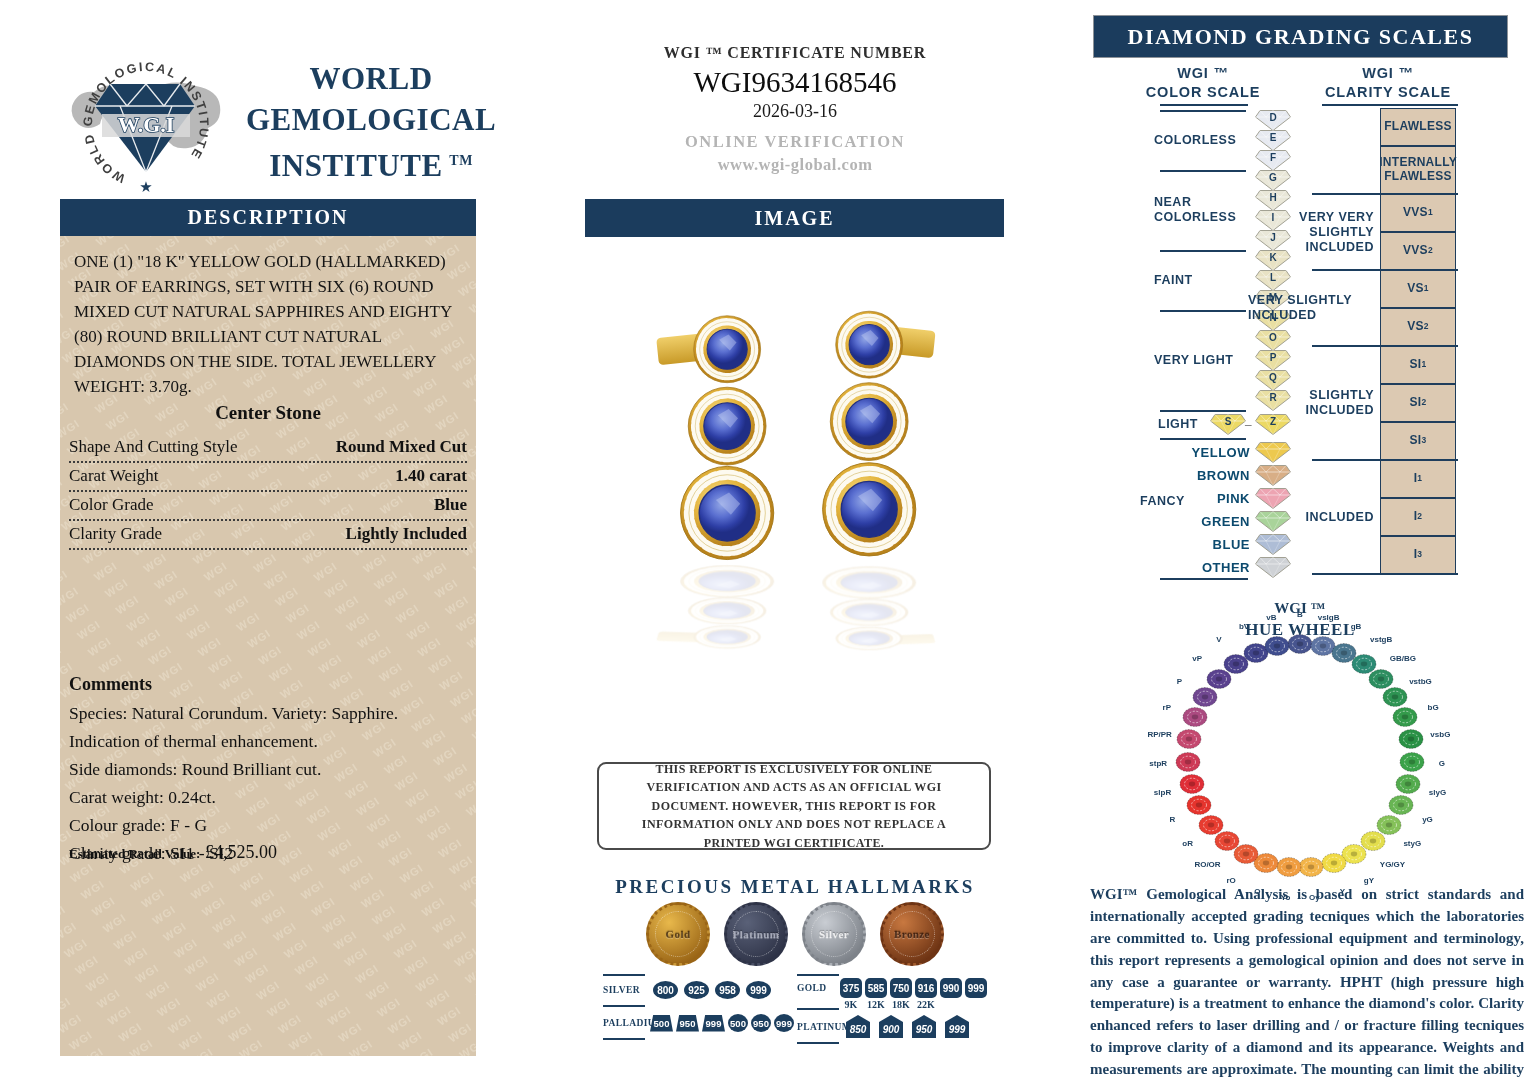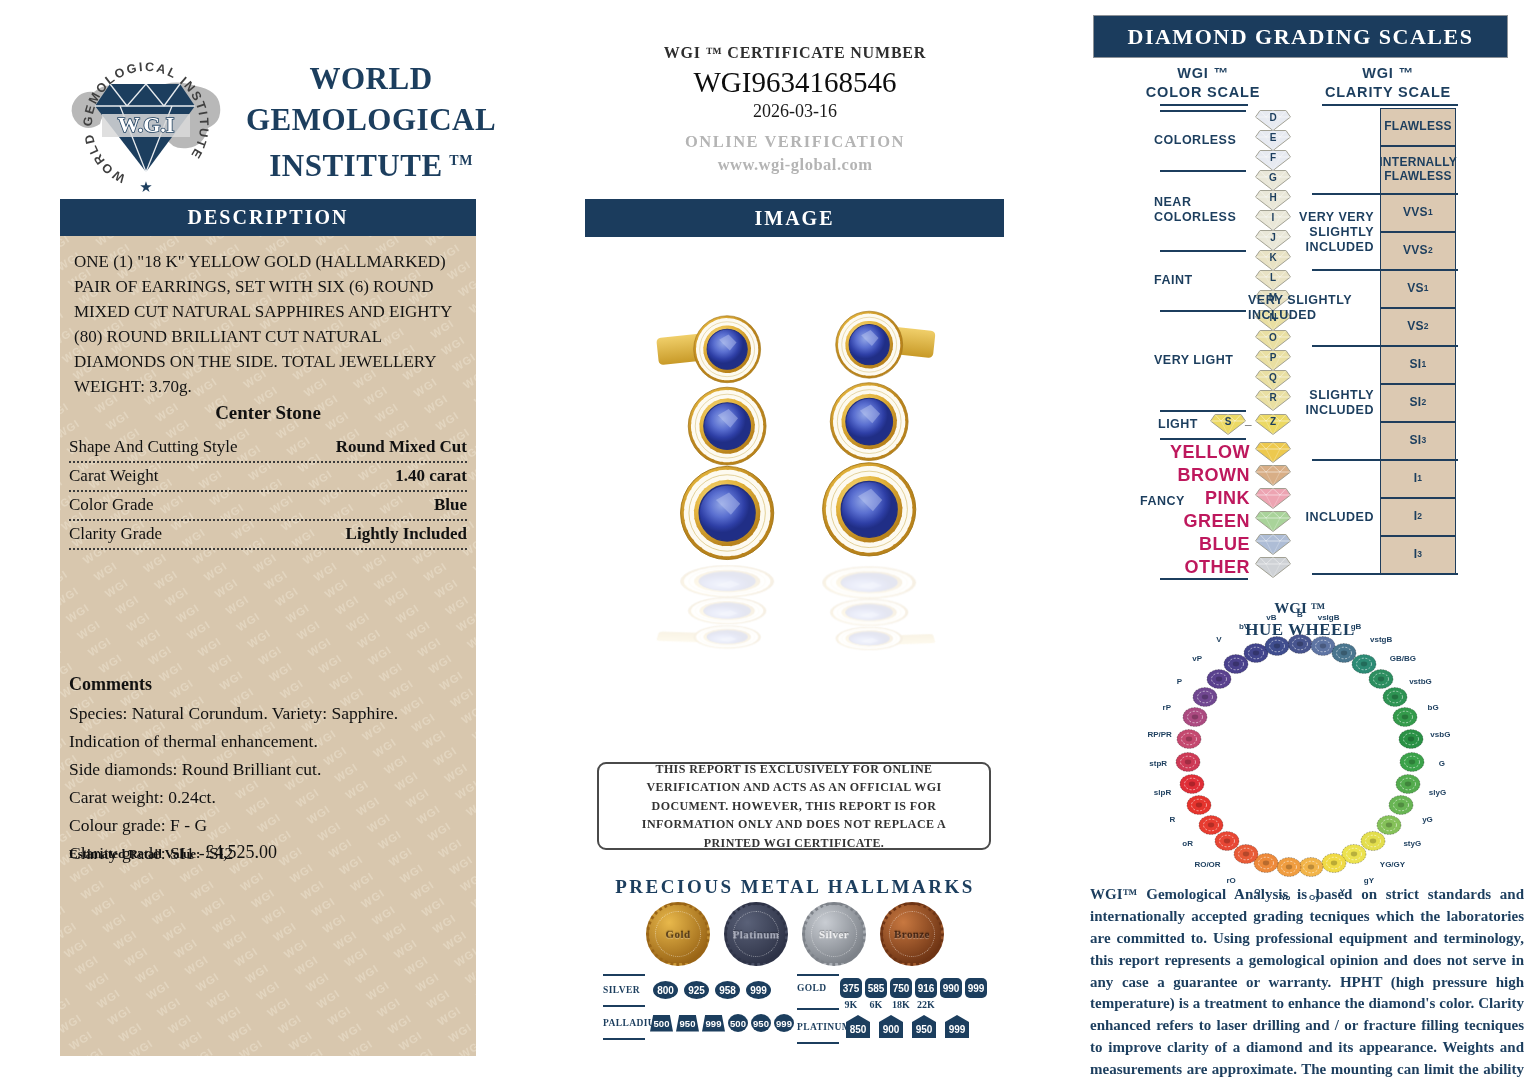--- a/index.html
+++ b/index.html
@@ -58,36 +58,36 @@
   .hm-sep{position:absolute;height:2px;background:#1c3e5e;}
   .hm-row{position:absolute;display:flex;align-items:center;gap:6px;}
   .hm-lbl{font-weight:bold;font-size:9.5px;color:#1c3e5e;letter-spacing:.4px;width:44px;flex:0 0 auto;}
   .badge{display:inline-flex;align-items:center;justify-content:center;background:#1c3e5e;color:#fff;
          font-weight:bold;font-family:"Liberation Sans",sans-serif;flex:0 0 auto;box-sizing:border-box;}
   .b-oval{width:25px;height:18px;border-radius:50%;font-size:10px;}
   .b-shield{width:22px;height:20px;border-radius:5px;font-size:10px;}
   .b-trap{width:23px;height:17px;clip-path:polygon(14% 0,86% 0,100% 100%,0% 100%);font-size:9.5px;}
   .b-circ{width:20px;height:18px;border-radius:50%;font-size:9.5px;}
   .b-house{width:24px;height:23px;clip-path:polygon(50% 0,100% 30%,100% 100%,0 100%,0 30%);
-           font-size:10px;align-items:flex-end;padding-bottom:3px;}
+           font-size:10px;align-items:flex-end;padding-bottom:3px;font-style:italic;}
   .gold-col{display:flex;flex-direction:column;align-items:center;gap:1px;flex:0 0 auto;}
   .k-lbl{font-weight:bold;font-size:10px;color:#1c3e5e;font-family:"Liberation Serif",serif;height:12px;}
 
   
   .rightp{position:absolute;left:1088px;top:0;width:438px;height:1080px;}
   .dgs-bar{position:absolute;left:5px;top:15px;width:413px;height:41px;background:#1b3c5d;
            border:1px solid #8d9298;color:#fff;font-weight:bold;font-size:22px;letter-spacing:1.5px;
            text-align:center;line-height:41px;}
   .scale-head{position:absolute;text-align:center;font-family:"Liberation Sans",sans-serif;
               font-weight:bold;font-size:14.5px;color:#1c3e5e;letter-spacing:.8px;line-height:19px;}
   .rline{position:absolute;background:#1c3e5e;}
   .cat-lbl{position:absolute;font-family:"Liberation Sans",sans-serif;font-weight:bold;font-size:12.5px;
            color:#1c3e5e;letter-spacing:.5px;line-height:15px;transform:translateY(-50%);}
-  .fancy-sub{position:absolute;font-family:"Liberation Sans",sans-serif;font-weight:bold;font-size:18px;
-             color:#be185d;letter-spacing:.5px;text-align:right;transform:translateY(-50%);}
+  .fancy-sub{position:absolute;font-family:"Liberation Sans",sans-serif;font-weight:bold;font-size:13px;
+             color:#0c4a6e;letter-spacing:.5px;text-align:right;transform:translateY(-50%);}
   .dia-cell{position:absolute;}
   .dash-cell{position:absolute;font-weight:bold;color:#777;}
   .cl-box{position:absolute;box-sizing:border-box;border:1px solid #1f3d5c;background:#dcc9b2;
           display:flex;align-items:center;justify-content:center;text-align:center;
           font-family:"Liberation Sans",sans-serif;font-weight:bold;font-size:12px;color:#1c3e5e;
           line-height:1.15;letter-spacing:.3px;padding:0 4px;}
   .cl-box sub{font-size:8.5px;}
   .hue-title{position:absolute;text-align:center;font-weight:bold;color:#1c3e5e;}
   .hue-gem{position:absolute;}
   .hue-lbl{position:absolute;transform:translate(-50%,-50%);font-family:"Liberation Sans",sans-serif;
@@ -262,21 +262,21 @@
           <div class="badge b-circ">999</div>
         </div>
         <div class="hm-row" style="left: 212px; top: 978px; gap: 3px; align-items: flex-start;">
           <div class="hm-lbl" style="width: 40px; margin-top: 5px;">GOLD</div>
           <div class="gold-col">
             <div class="badge b-shield">375</div>
             <div class="k-lbl">9K</div>
           </div>
           <div class="gold-col">
             <div class="badge b-shield">585</div>
-            <div class="k-lbl">6K</div>
+            <div class="k-lbl">12K</div>
           </div>
           <div class="gold-col">
             <div class="badge b-shield">750</div>
             <div class="k-lbl">18K</div>
           </div>
           <div class="gold-col">
             <div class="badge b-shield">916</div>
             <div class="k-lbl">22K</div>
           </div>
           <div class="gold-col">

